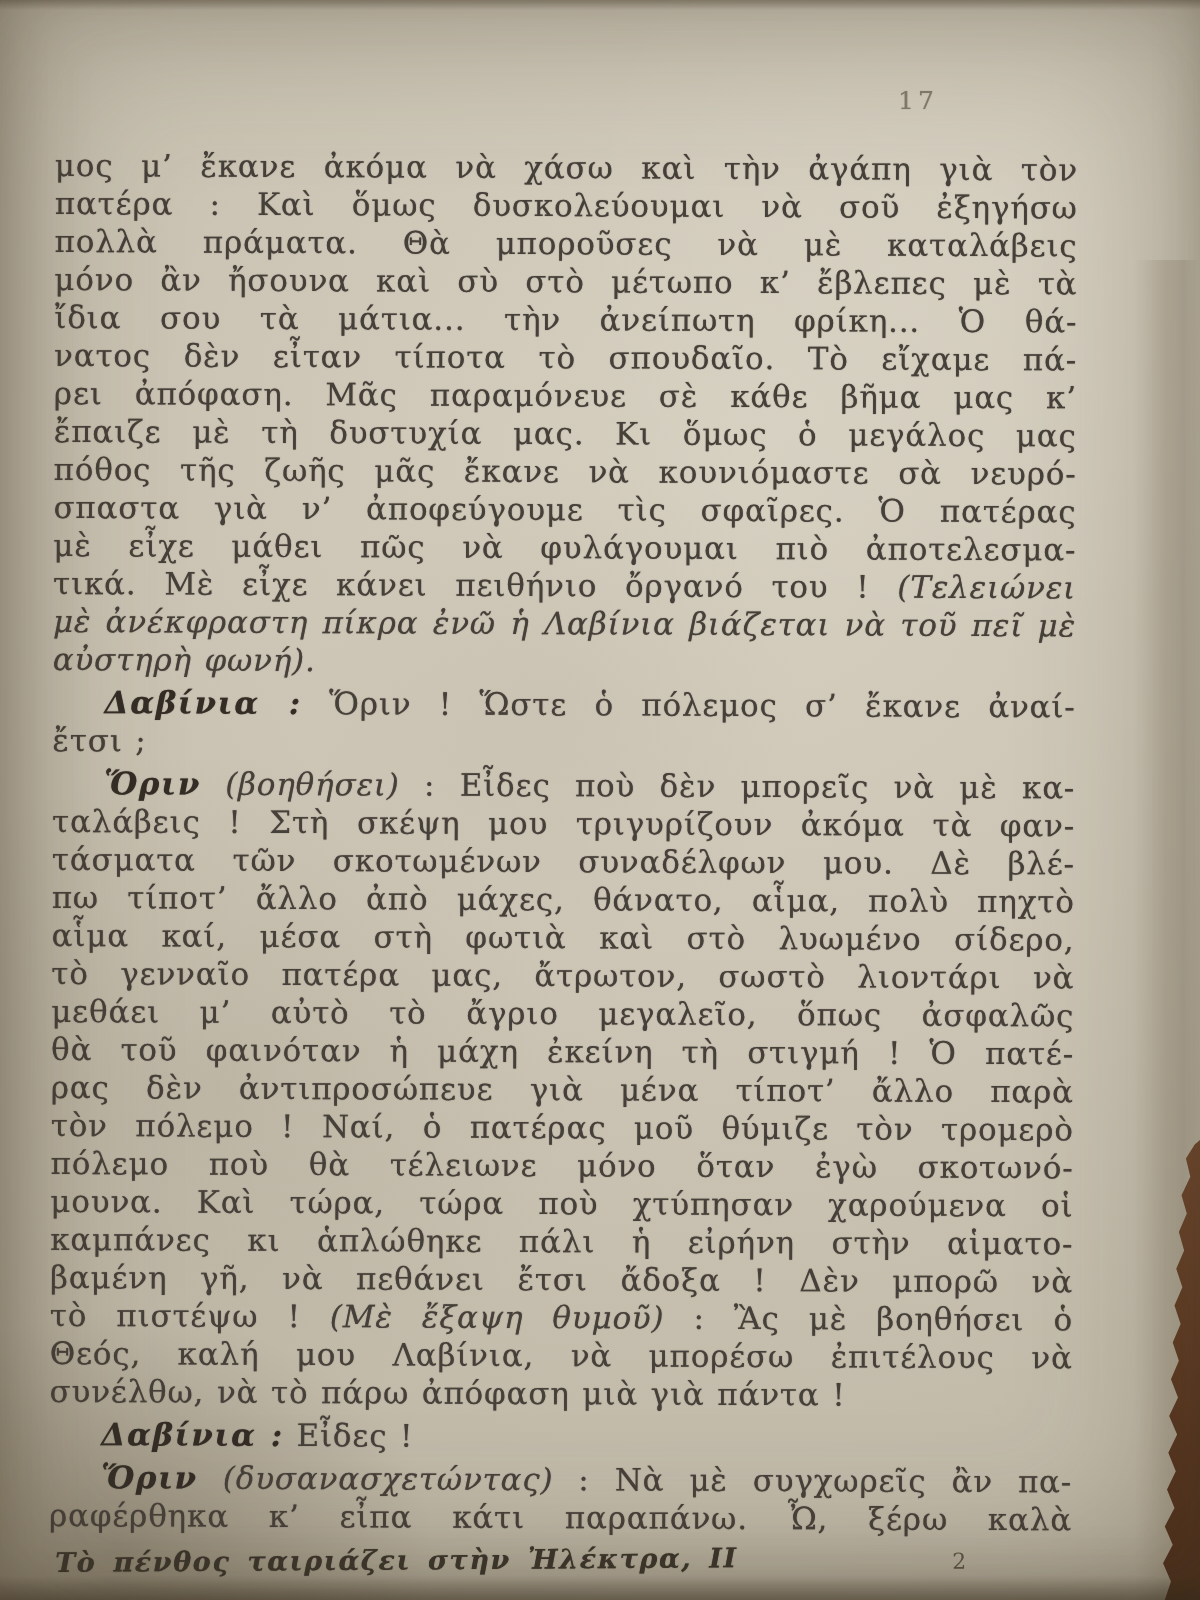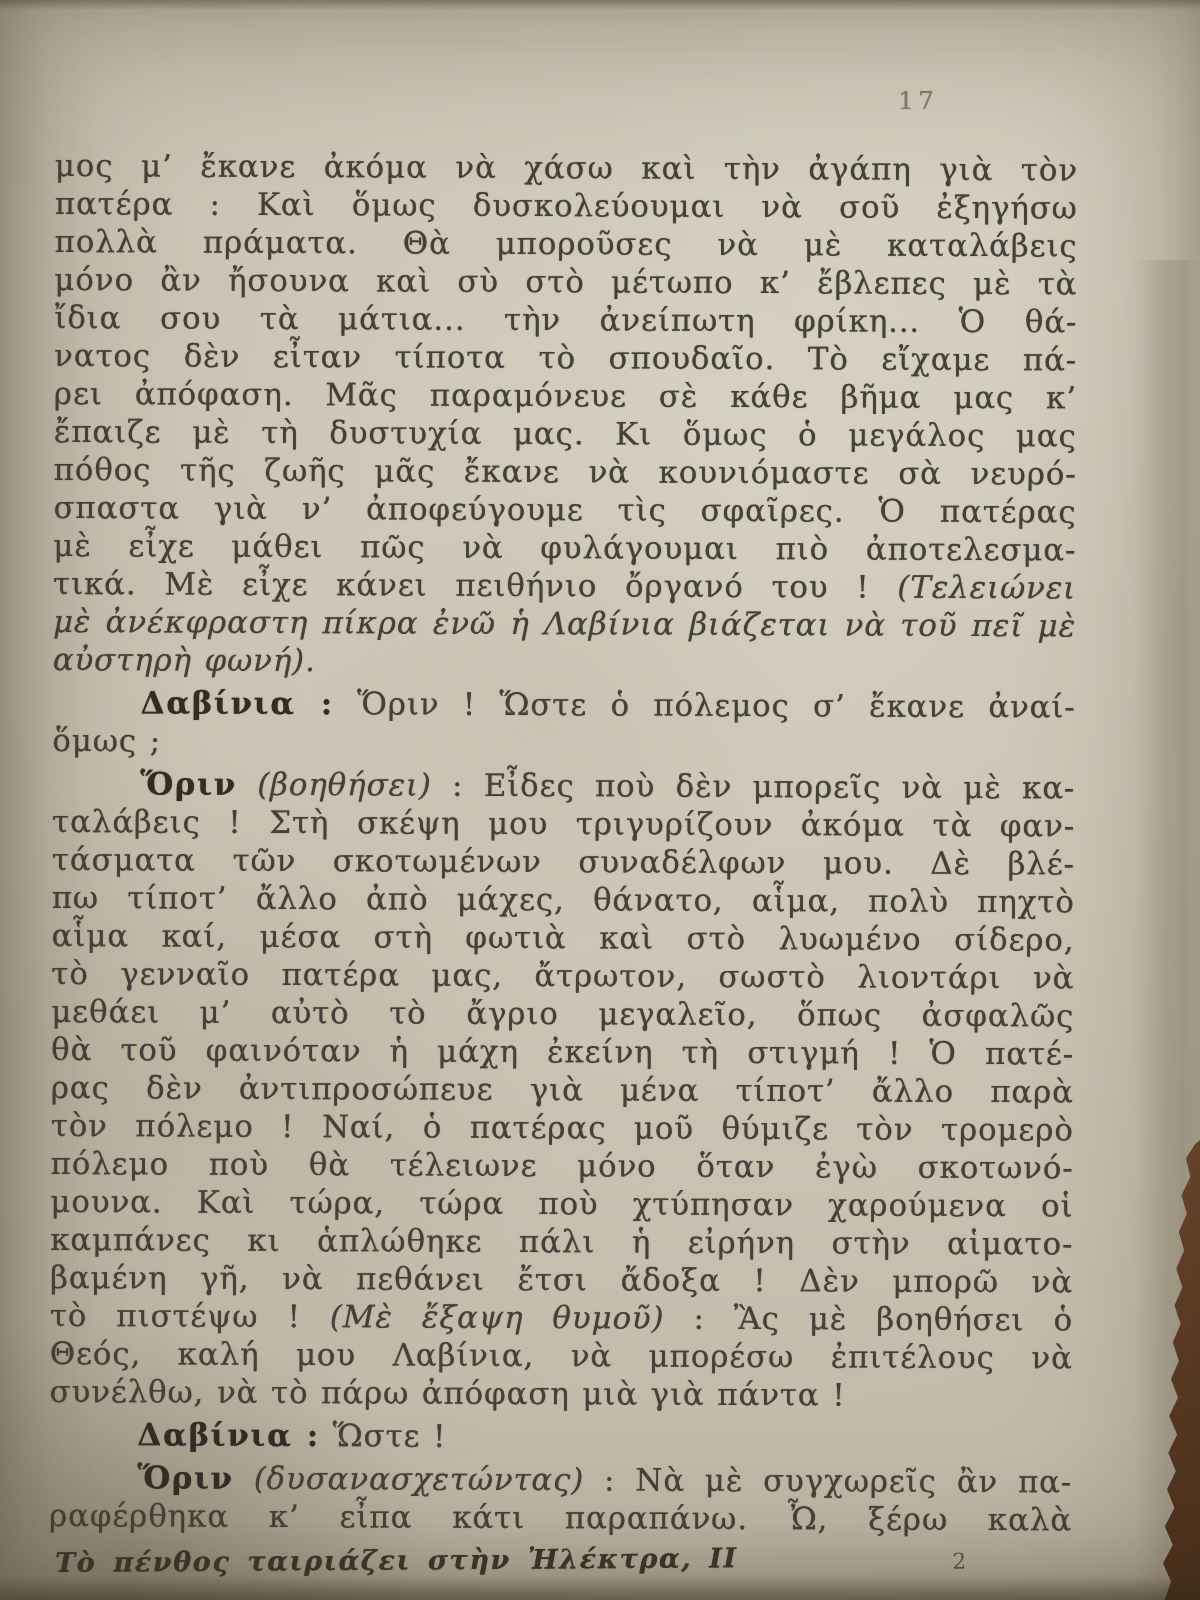--- a/index.html
+++ b/index.html
@@ -51,21 +51,21 @@
     position:absolute;left:55px;top:146px;width:1023px;
     color:#46403a;font-size:31px;line-height:38px;
     letter-spacing:.8px;word-spacing:2px;
     transform:rotate(.25deg);transform-origin:0 0;
     text-shadow:0 0 1.1px rgba(70,62,52,.72);
   }
   .line{text-align:justify;text-align-last:justify;}
   .line.last{text-align-last:left;}
   .line.indent{text-indent:52px;margin-top:5px;}
   .run-i{font-style:italic;}
-  .run-b{font-weight:bold;color:#332d26;letter-spacing:1.6px;margin-left:36px;}
+  .run-b{font-style:italic;font-weight:bold;color:#332d26;letter-spacing:1.6px;}
   .footer{
     position:absolute;left:55px;top:1547px;width:1023px;height:50px;
     transform:rotate(-.4deg);transform-origin:0 0;
   }
   .footer-title{
     font-style:italic;font-weight:bold;font-size:27px;color:#3b352c;
     letter-spacing:1.6px;word-spacing:6px;
     text-shadow:0 0 1px rgba(59,53,44,.75);
   }
   .footer-num{
@@ -90,39 +90,39 @@
       <div class="line"><span class="run-n">νατος δὲν εἶταν τίποτα τὸ σπουδαῖο. Τὸ εἴχαμε πά-</span></div>
       <div class="line"><span class="run-n">ρει ἀπόφαση. Μᾶς παραμόνευε σὲ κάθε βῆμα μας κ’</span></div>
       <div class="line"><span class="run-n">ἔπαιζε μὲ τὴ δυστυχία μας. Κι ὅμως ὁ μεγάλος μας</span></div>
       <div class="line"><span class="run-n">πόθος τῆς ζωῆς μᾶς ἔκανε νὰ κουνιόμαστε σὰ νευρό-</span></div>
       <div class="line"><span class="run-n">σπαστα γιὰ ν’ ἀποφεύγουμε τὶς σφαῖρες. Ὁ πατέρας</span></div>
       <div class="line"><span class="run-n">μὲ εἶχε μάθει πῶς νὰ φυλάγουμαι πιὸ ἀποτελεσμα-</span></div>
       <div class="line"><span class="run-n">τικά. Μὲ εἶχε κάνει πειθήνιο ὄργανό του ! </span><span class="run-i">(Τελειώνει</span></div>
       <div class="line"><span class="run-i">μὲ ἀνέκφραστη πίκρα ἐνῶ ἡ Λαβίνια βιάζεται νὰ τοῦ πεῖ μὲ</span></div>
       <div class="line last"><span class="run-i">αὐστηρὴ φωνή).</span></div>
       <div class="line indent"><span class="run-b">Δαβίνια :</span><span class="run-n"> Ὅριν ! Ὥστε ὁ πόλεμος σ’ ἔκανε ἀναί-</span></div>
-      <div class="line last"><span class="run-n">ὅμως ;</span></div>
+      <div class="line last"><span class="run-n">ἔτσι ;</span></div>
       <div class="line indent"><span class="run-b">Ὅριν</span><span class="run-i"> (βοηθήσει)</span><span class="run-n"> : Εἶδες ποὺ δὲν μπορεῖς νὰ μὲ κα-</span></div>
       <div class="line"><span class="run-n">ταλάβεις ! Στὴ σκέψη μου τριγυρίζουν ἀκόμα τὰ φαν-</span></div>
       <div class="line"><span class="run-n">τάσματα τῶν σκοτωμένων συναδέλφων μου. Δὲ βλέ-</span></div>
       <div class="line"><span class="run-n">πω τίποτ’ ἄλλο ἀπὸ μάχες, θάνατο, αἷμα, πολὺ πηχτὸ</span></div>
       <div class="line"><span class="run-n">αἷμα καί, μέσα στὴ φωτιὰ καὶ στὸ λυωμένο σίδερο,</span></div>
       <div class="line"><span class="run-n">τὸ γενναῖο πατέρα μας, ἄτρωτον, σωστὸ λιοντάρι νὰ</span></div>
       <div class="line"><span class="run-n">μεθάει μ’ αὐτὸ τὸ ἄγριο μεγαλεῖο, ὅπως ἀσφαλῶς</span></div>
       <div class="line"><span class="run-n">θὰ τοῦ φαινόταν ἡ μάχη ἐκείνη τὴ στιγμή ! Ὁ πατέ-</span></div>
       <div class="line"><span class="run-n">ρας δὲν ἀντιπροσώπευε γιὰ μένα τίποτ’ ἄλλο παρὰ</span></div>
       <div class="line"><span class="run-n">τὸν πόλεμο ! Ναί, ὁ πατέρας μοῦ θύμιζε τὸν τρομερὸ</span></div>
       <div class="line"><span class="run-n">πόλεμο ποὺ θὰ τέλειωνε μόνο ὅταν ἐγὼ σκοτωνό-</span></div>
       <div class="line"><span class="run-n">μουνα. Καὶ τώρα, τώρα ποὺ χτύπησαν χαρούμενα οἱ</span></div>
       <div class="line"><span class="run-n">καμπάνες κι ἁπλώθηκε πάλι ἡ εἰρήνη στὴν αἱματο-</span></div>
       <div class="line"><span class="run-n">βαμένη γῆ, νὰ πεθάνει ἔτσι ἄδοξα ! Δὲν μπορῶ νὰ</span></div>
       <div class="line"><span class="run-n">τὸ πιστέψω ! </span><span class="run-i">(Μὲ ἔξαψη θυμοῦ)</span><span class="run-n"> : Ἂς μὲ βοηθήσει ὁ</span></div>
       <div class="line"><span class="run-n">Θεός, καλή μου Λαβίνια, νὰ μπορέσω ἐπιτέλους νὰ</span></div>
       <div class="line last"><span class="run-n">συνέλθω, νὰ τὸ πάρω ἀπόφαση μιὰ γιὰ πάντα !</span></div>
-      <div class="line indent last"><span class="run-b">Δαβίνια :</span><span class="run-n"> Ὥστε !</span></div>
+      <div class="line indent last"><span class="run-b">Δαβίνια :</span><span class="run-n"> Εἶδες !</span></div>
       <div class="line indent"><span class="run-b">Ὅριν</span><span class="run-i"> (δυσανασχετώντας)</span><span class="run-n"> : Νὰ μὲ συγχωρεῖς ἂν πα-</span></div>
       <div class="line"><span class="run-n">ραφέρθηκα κ’ εἶπα κάτι παραπάνω. Ὦ, ξέρω καλὰ</span></div>
     </div>
 
   <div class="footer">
     <span class="footer-title">Τὸ πένθος ταιριάζει στὴν Ἠλέκτρα, II</span>
     <span class="footer-num">2</span>
   </div>
 
   <div class="torn-edge"></div>

